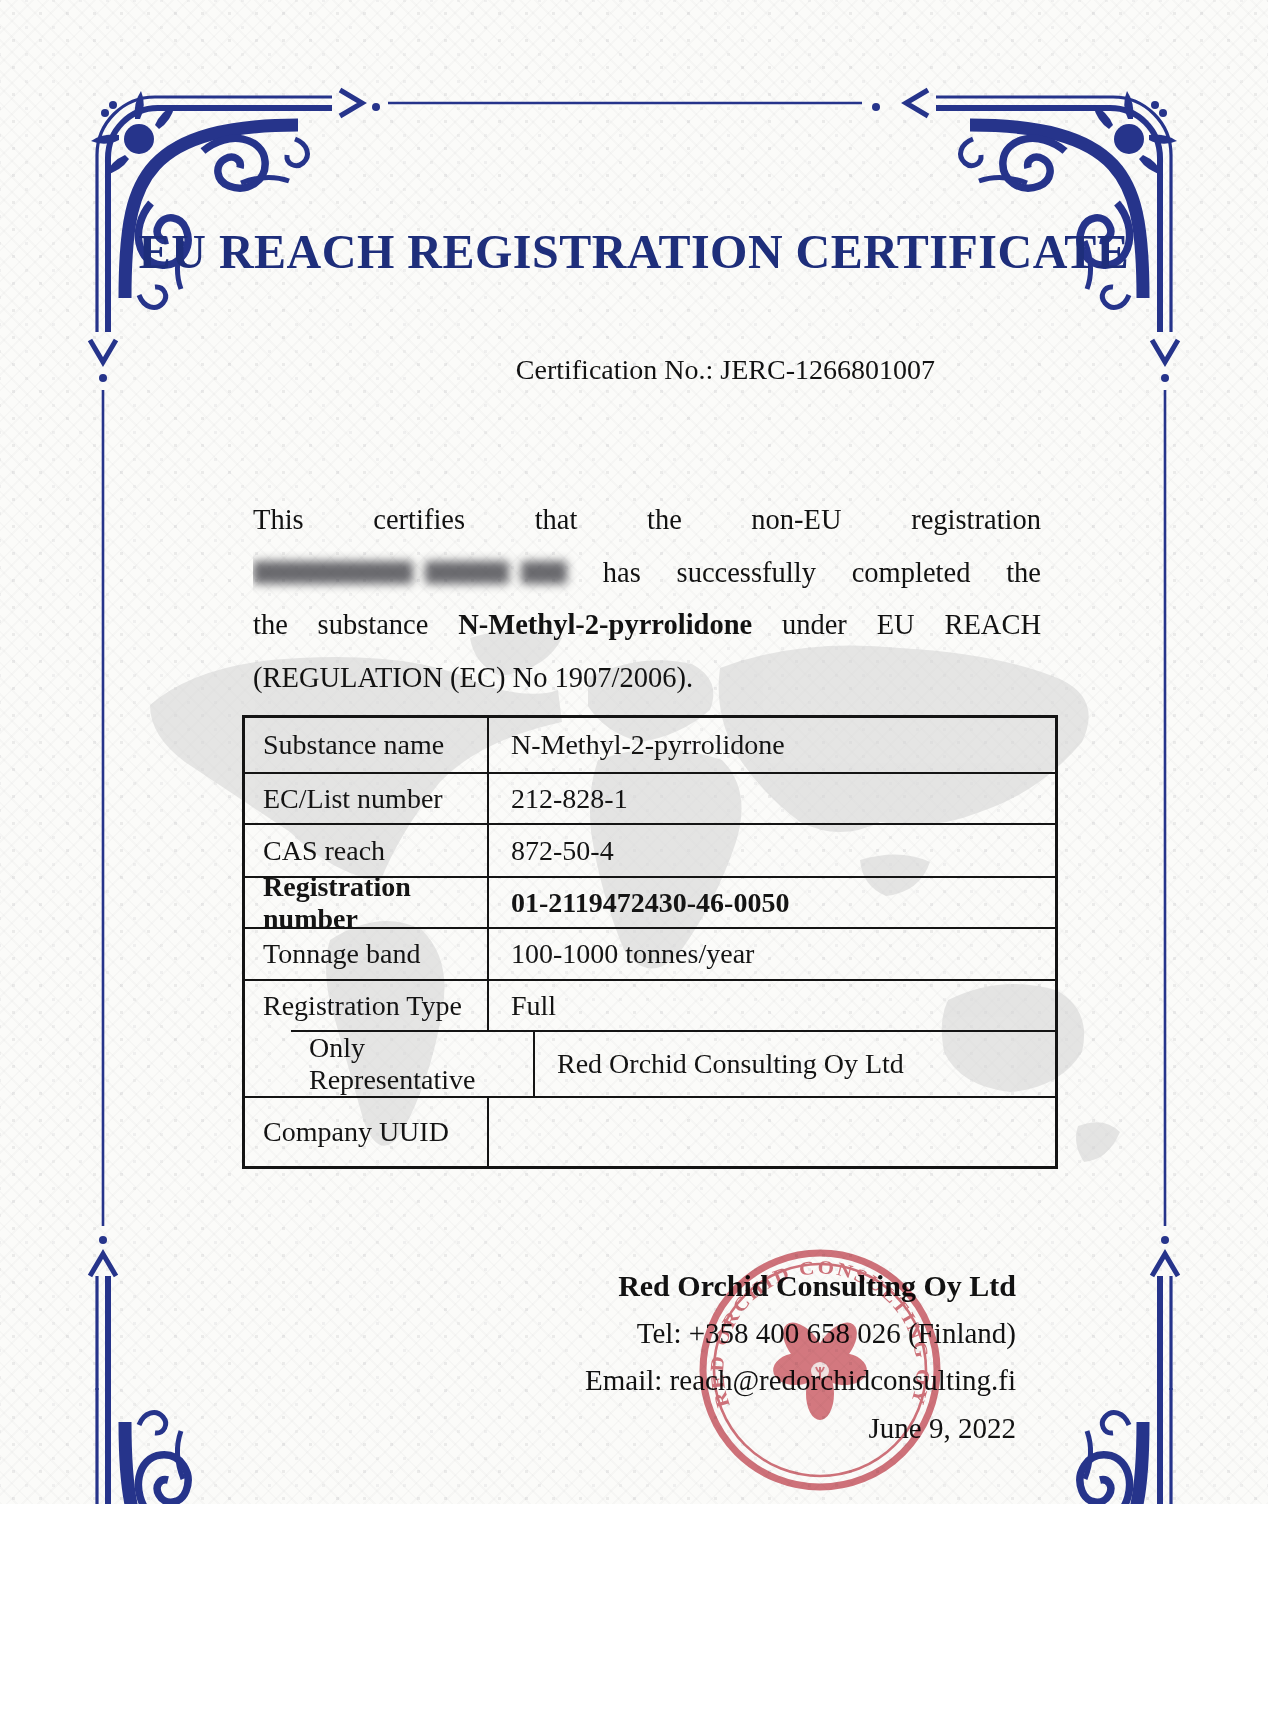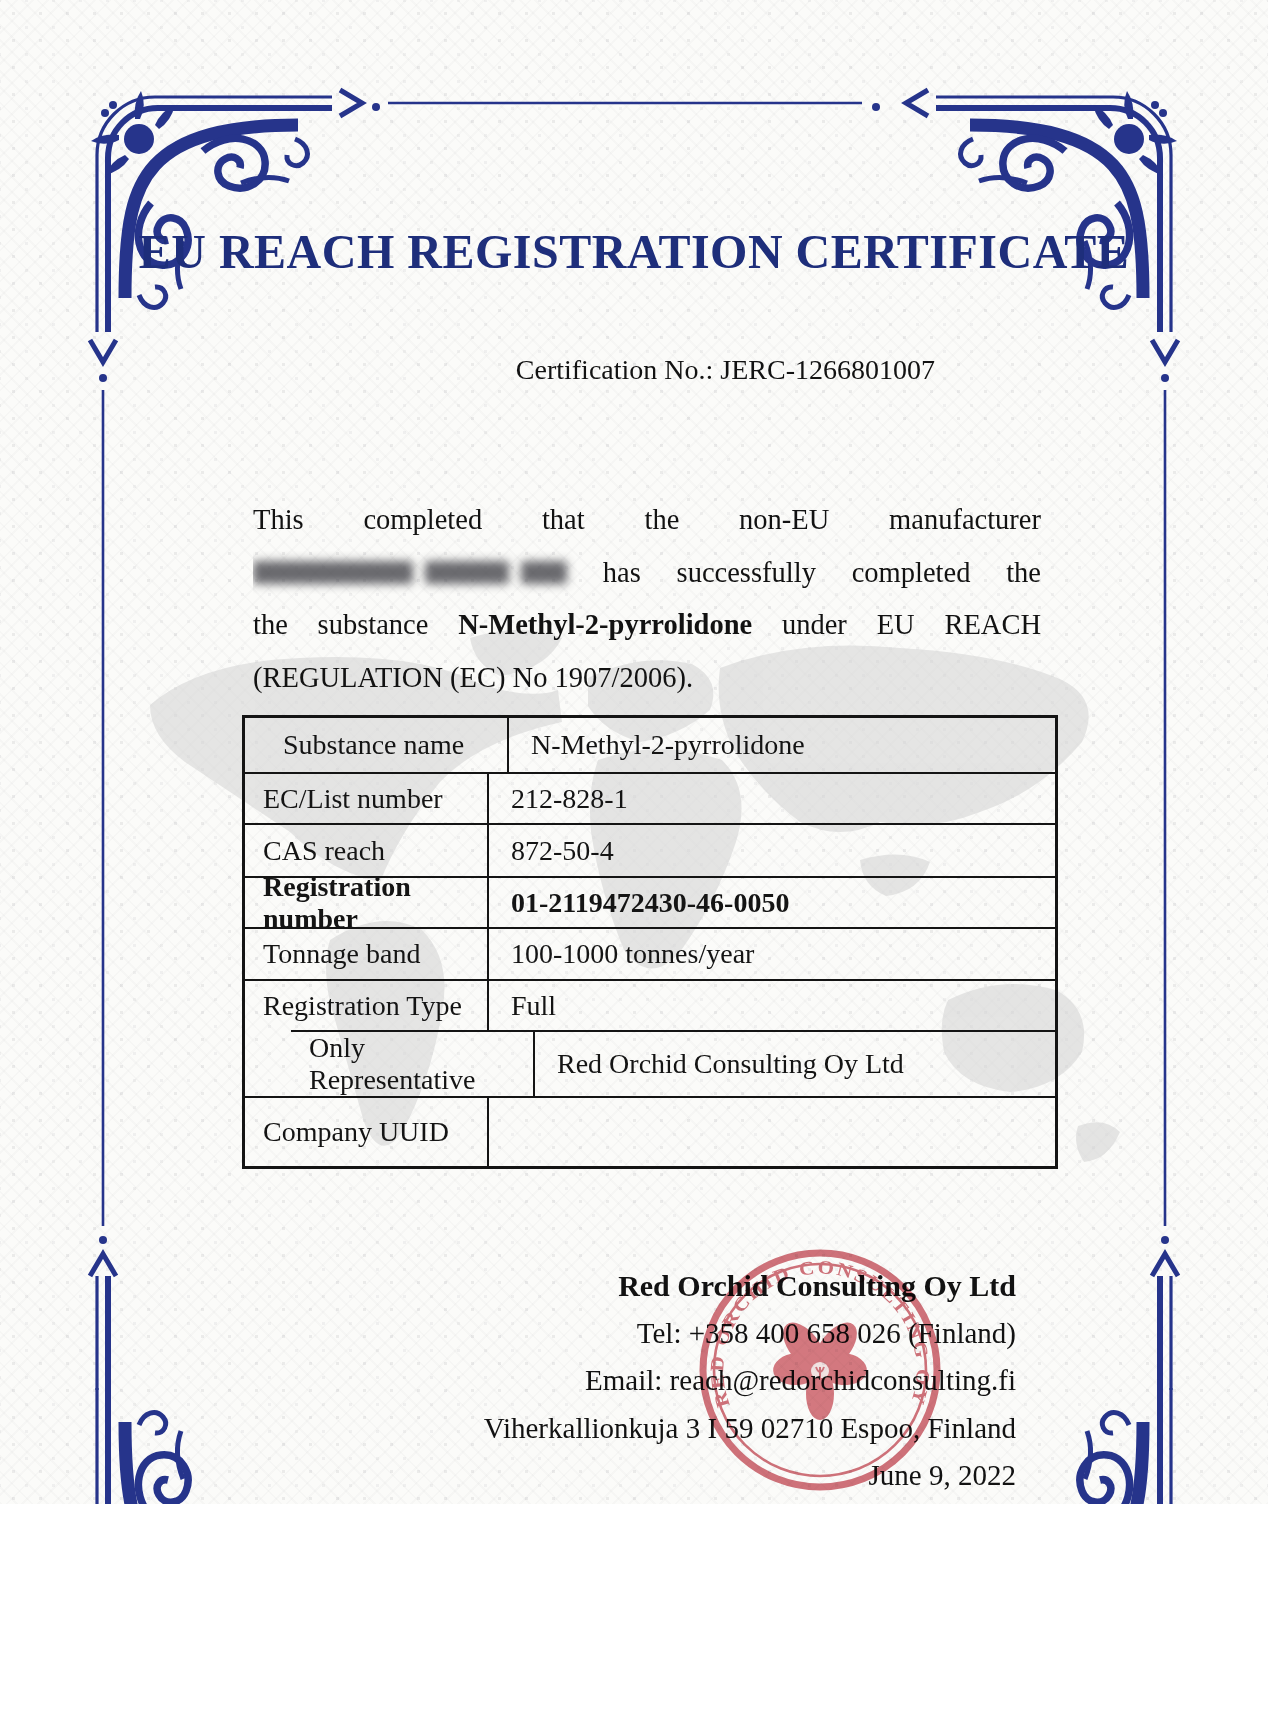--- a/index.html
+++ b/index.html
@@ -45,21 +45,21 @@
     display:inline-block; height:23px; border-radius:3px; background:#424248;
     filter:blur(5px); opacity:.78; vertical-align:-2px;
   }
   .rw3{ width:160px; } .rw4{ width:84px; margin-left:12px; } .rw5{ width:46px; margin-left:12px; }
 
   .cert-table{
     position:absolute; z-index:2; left:242px; top:715px; width:816px;
     border:3px solid #141414; background:transparent;
   }
   .trow{ display:flex; border-top:2px solid #141414; }
-  .trow:first-child{ border-top:none;padding-left:20px; }
+  .trow:first-child{ border-top:none; }
   .trow:nth-child(1){ height:54px; } .trow:nth-child(2){ height:51px; }
   .trow:nth-child(3){ height:53px; } .trow:nth-child(4){ height:51px;font-weight:bold; }
   .trow:nth-child(5){ height:52px; } .trow:nth-child(6){ height:51px; }
   .trow:nth-child(7){ height:66px;margin-left:46px; } .trow:nth-child(8){ height:70px; }
   .trow .lbl{
     width:244px; border-right:2.5px solid #141414; display:flex; align-items:center;
     padding-left:18px; font-size:28px;
   }
   .trow .val{ flex:1; display:flex; align-items:center; padding-left:22px; font-size:28px; }
 
@@ -155,21 +155,21 @@
       <path d="M1160 1276 L1160 1390" stroke-width="6"></path>
     </g>
   </svg>
 
   <div class="title">EU REACH REGISTRATION CERTIFICATE</div>
 
   <div class="certno">Certification No.: JERC-1266801007</div>
 
   <div class="body-par">
     <div class="jline">
-      <span>This completed that the non-EU manufacturer</span>
+      <span>This certifies that the non-EU registration</span>
       
     </div>
     <div class="jline">
       <span class="redact-group"><span class="redact rw3"></span><span class="redact rw4"></span><span class="redact rw5"></span></span>
       <span>has successfully completed the registration of</span>
     </div>
     <div class="jline">
       <span>the substance</span>
       <span class="bold">N-Methyl-2-pyrrolidone</span>
       <span>under EU REACH</span>
@@ -208,21 +208,20 @@
     </div>
     <div class="trow">
       <div class="lbl">Company UUID</div>
     </div>
   </div>
 
   <div class="contact">
     <div class="company">Red Orchid Consulting Oy Ltd</div>
     <div>Tel: +358 400 658 026 (Finland)</div>
     <div>Email: reach@redorchidconsulting.fi</div>
-    <div>Viherkallionkuja 3 I 59 02710 Espoo, Finland</div>
     <div>June 9, 2022</div>
   </div>
 
   <svg class="stamp" width="246" height="246" viewBox="0 0 246 246">
     <defs>
       <path id="ringpath" d="M33 158 A 96.5 96.5 0 1 1 213 158" fill="none"></path>
     </defs>
     <circle cx="123" cy="123" r="117" fill="none" stroke="#c8545f" stroke-width="7"></circle>
     <circle cx="123" cy="123" r="106" fill="none" stroke="#c8545f" stroke-width="2.6"></circle>
     <text font-family="Liberation Serif, serif" font-size="19" font-weight="bold" fill="#c8545f" letter-spacing="2">

